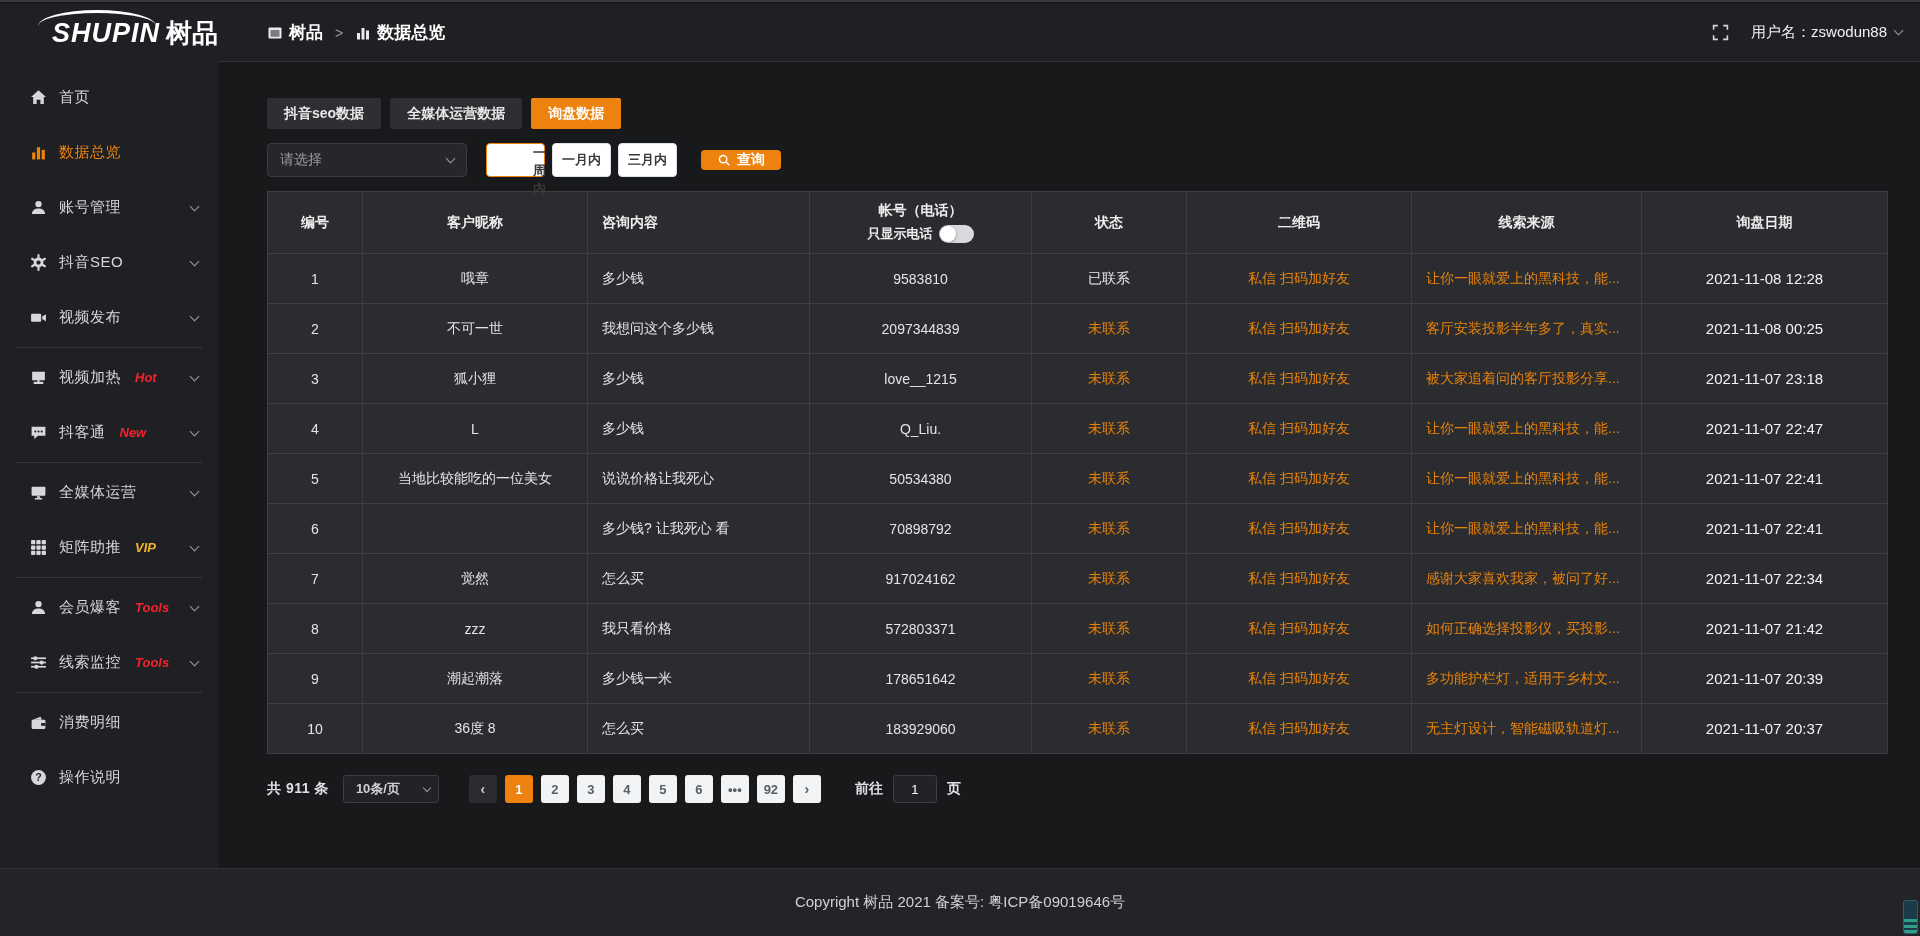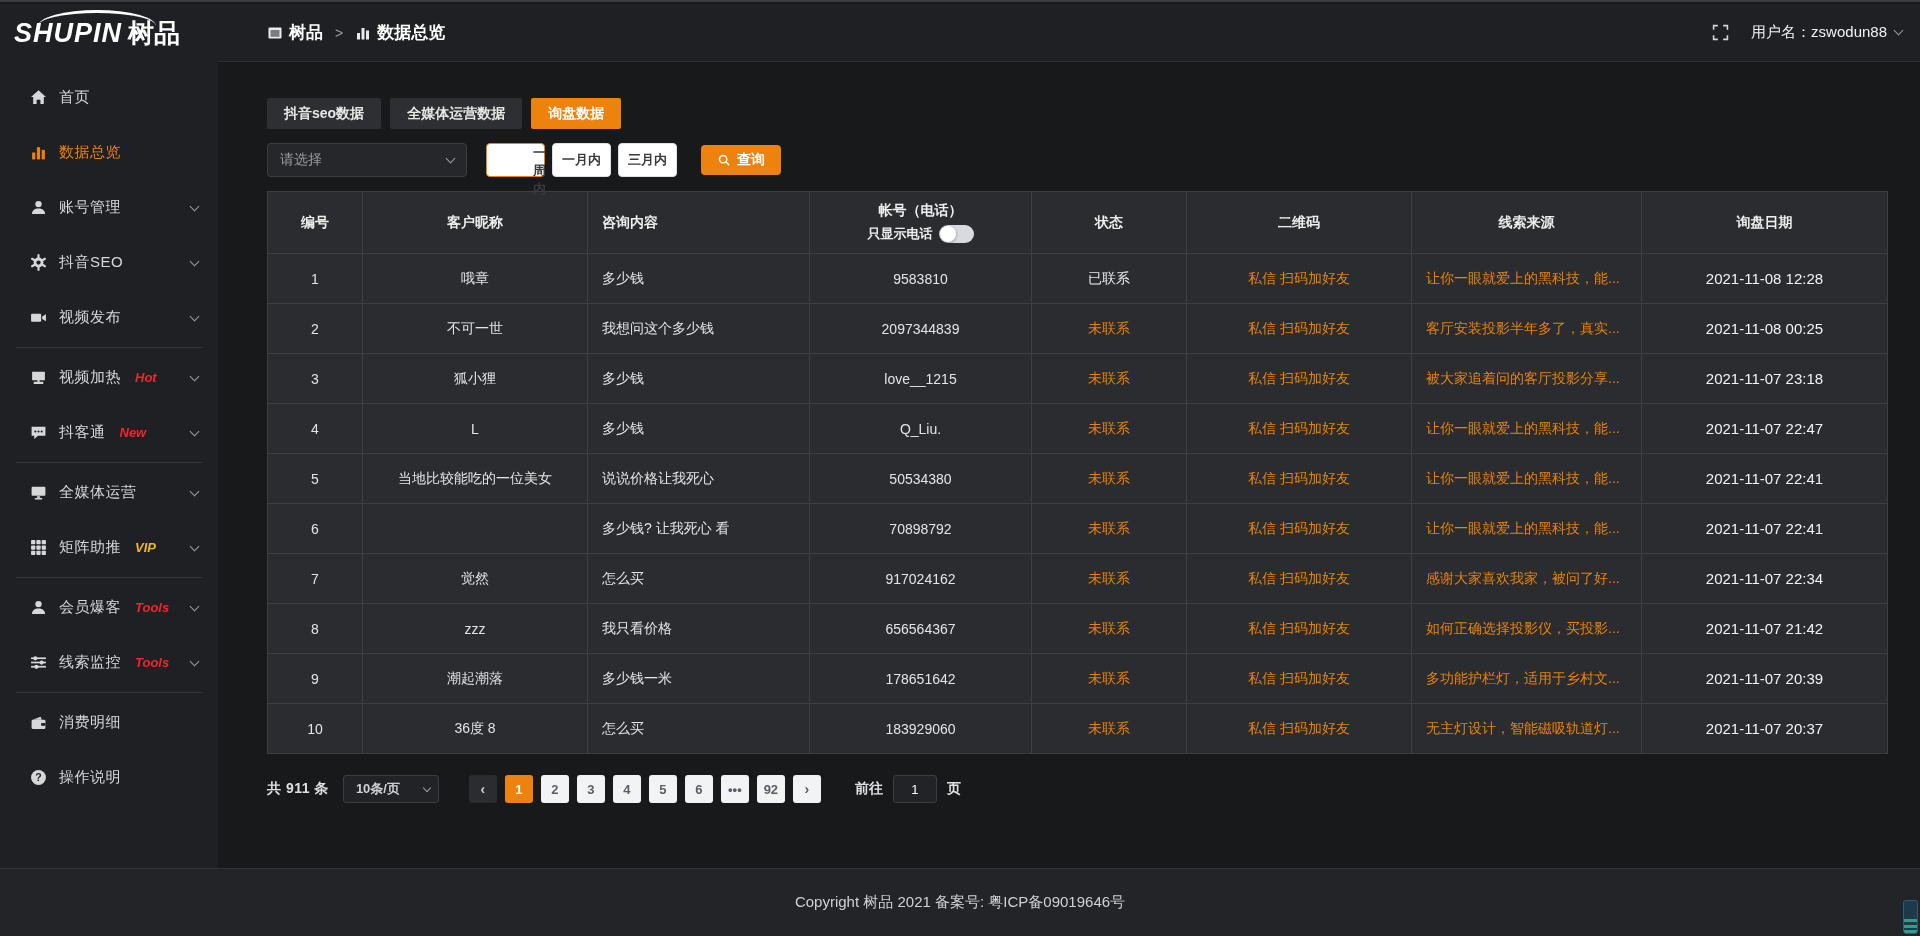--- a/index.html
+++ b/index.html
@@ -4,21 +4,21 @@
 <style>
   * { box-sizing: border-box; margin: 0; padding: 0; }
   html,body { width:1920px; height:936px; }
   body {
     font-family: "Liberation Sans", "DejaVu Sans", sans-serif;
     background:#18191b; color:#e3e4e6; overflow:hidden; position:relative;
     border-top:2px solid #3a3b3e;
   }
   
   .topbar { position:absolute; top:2px; left:0; width:1920px; height:58px; background:#1f2023; display:flex; }
-  .logo-area { width:218px; height:100%; display:flex; align-items:center; padding-left:14px; position:relative; }
+  .logo-area { width:218px; height:100%; display:flex; align-items:center; padding-left:14px; position:relative;justify-content:flex-end; }
   .logo-arc { position:absolute; left:38px; top:6px; width:118px; height:16px;
     border-top:3px solid #fff; border-radius:50% 50% 0 0 / 100% 100% 0 0; }
   .logo-en { font-size:27px; font-weight:800; letter-spacing:1px; color:#fff; font-style:italic; }
   .logo-cn { font-size:26px; font-weight:800; color:#fff; margin-left:6px; }
   .header-main { flex:1; display:flex; align-items:center; border-bottom:1px solid #303136; padding:0 18px 0 49px; }
   .crumb { display:flex; align-items:center; font-size:17px; font-weight:700; color:#fff; }
   .crumb .icon { display:inline-flex; width:16px; height:16px; margin-right:6px; color:#e9eaec; }
   .crumb-sep { color:#9a9b9e; margin:0 12px; font-size:14px; font-weight:400; }
   .header-right { margin-left:auto; display:flex; align-items:center; gap:22px;text-align:right; }
   .fs-icon { width:17px; height:17px; color:#d4d5d8; cursor:pointer; }
@@ -45,21 +45,21 @@
     font-weight:700; cursor:pointer; font-family:inherit; border-radius:2px;text-align:right; }
   .tab.active { background:#ee820e; color:#fff; }
   .filters { display:flex; align-items:center; margin-top:14px; }
   .select { width:200px; height:34px; background:#26272a; border:1px solid #3c3d41; border-radius:4px;
     display:flex; align-items:center; padding:0 12px; color:#9a9b9e; font-size:14px; cursor:pointer; }
   .select .chev { margin-left:auto; margin-top:-3px; }
   .range-btn { width:59px; height:34px; margin-left:7px; background:#fff; color:#3a3a3a; border:1px solid #dcdfe6;
     border-radius:4px; font-size:13px; cursor:pointer; font-family:inherit; font-weight:700; }
   .range-btn:first-of-type { margin-left:19px; }
   .range-btn.active { border:1px solid #ee820e;padding-left:46px; }
-  .query-btn { height:30px; margin-left:24px; padding:4px 16px; background:#ee820e; border:none; border-radius:4px;
+  .query-btn { height:20px; margin-left:24px; padding:4px 16px; background:#ee820e; border:none; border-radius:4px;
     color:#fff; font-size:14px; font-weight:700; cursor:pointer; font-family:inherit; display:flex; align-items:center; gap:6px; }
   .query-btn svg { width:14px; height:14px; }
   
   table { border-collapse:collapse; table-layout:fixed; width:1620px; margin-top:14px; background:#2b2c2f; }
   th, td { border:1px solid #3e3f42; text-align:center; font-size:14px; overflow:hidden; white-space:nowrap; }
   th { height:62px; font-weight:700; color:#eceded; }
   td { height:50px; color:#e3e4e6; }
   th.left, td.left { text-align:left; padding-left:14px; }
   td.orange { color:#e8820c; }
   td.link { cursor:pointer; }
@@ -434,21 +434,21 @@
           <td>917024162</td>
           <td class="pending">未联系</td>
           <td class="orange link">私信 扫码加好友</td>
           <td class="orange link left">感谢大家喜欢我家，被问了好...</td>
           <td class="date">2021-11-07 22:34</td>
         </tr>
           <tr>
           <td>8</td>
           <td>zzz</td>
           <td class="left">我只看价格</td>
-          <td>656564367</td>
+          <td>572803371</td>
           <td class="pending">未联系</td>
           <td class="orange link">私信 扫码加好友</td>
           <td class="orange link left">如何正确选择投影仪，买投影...</td>
           <td class="date">2021-11-07 21:42</td>
         </tr>
           <tr>
           <td>9</td>
           <td>潮起潮落</td>
           <td class="left">多少钱一米</td>
           <td>178651642</td>

